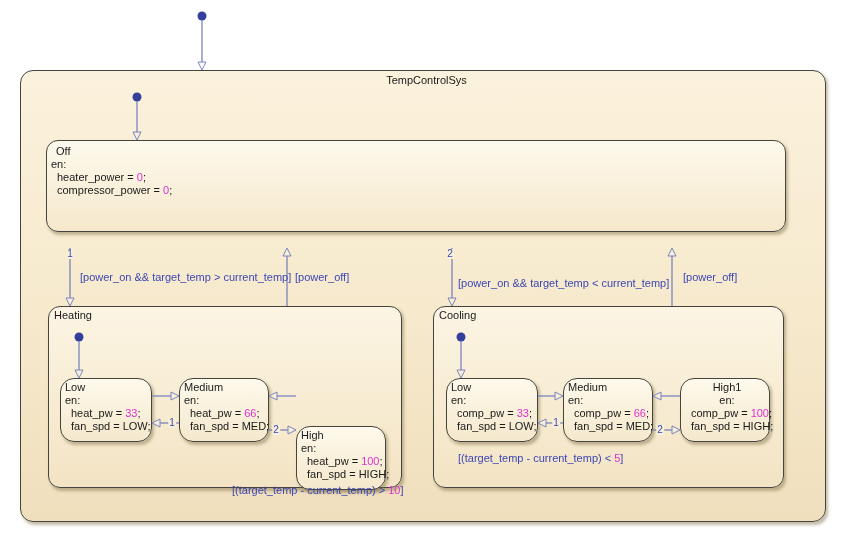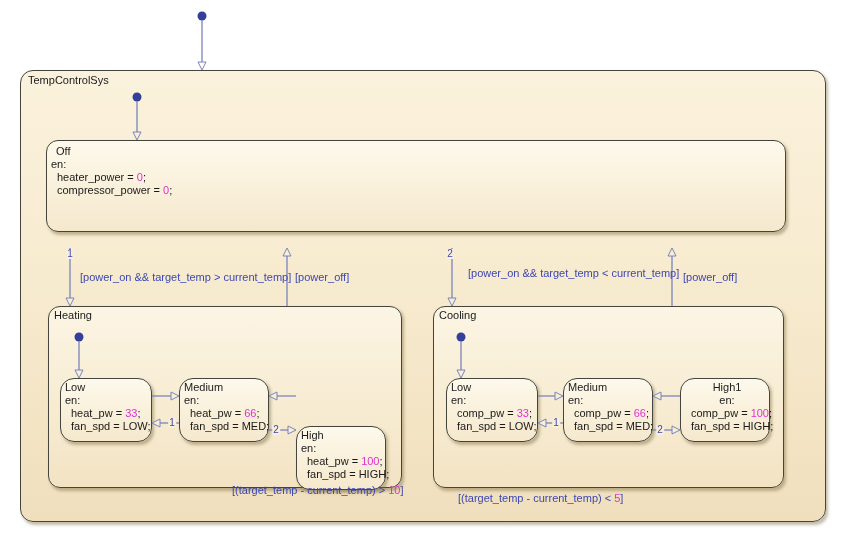--- a/index.html
+++ b/index.html
@@ -5,21 +5,21 @@
   html,body{margin:0;padding:0;background:#fff;}
   .canvas{position:relative;width:844px;height:547px;background:#ffffff;overflow:hidden;
           font-family:"Liberation Sans",sans-serif;font-size:11px;color:#1a1a1a;}
   .state{position:absolute;box-sizing:border-box;border:1.5px solid #45453d;
          box-shadow:2px 2.5px 3px rgba(125,108,66,.45);}
   .root{border-radius:13px;background:linear-gradient(180deg,#fbf2dd 0%,#f6e9cc 55%,#f0dfbd 100%);}
   .mid{border-radius:12px;background:linear-gradient(180deg,#fcf5e4 0%,#f7ecd2 55%,#f3e3c4 100%);}
   .leaf{border-radius:14px;background:linear-gradient(180deg,#fdf9ec 0%,#f9f0da 55%,#f5e8cd 100%);
         padding:2px 0 0 4px;line-height:13px;}
   .stitle{display:block;white-space:nowrap;}
-  .root > .stitle{padding:3px 0 0 7px;}
+  .root > .stitle{padding:3px 0 0 7px;text-align:center;}
   .mid  > .stitle{padding:2px 0 0 5px;}
   .leaf .en{display:block;}
   .act{display:block;padding-left:6px;white-space:nowrap;}
   .num{color:#e030d2;}
   .cond{position:absolute;color:#3c47b3;white-space:nowrap;z-index:10;}
   .ord{position:absolute;color:#3c47b3;font-size:10px;line-height:10px;padding:0 1px;
        background:#f8efd9;transform:translate(-50%,-50%);z-index:11;}
   svg.arrows{position:absolute;left:0;top:0;z-index:6;pointer-events:none;}
   svg.arrows line{stroke:#7b84bd;stroke-width:1.3;}
   svg.arrows circle{fill:#333f9b;}
@@ -161,19 +161,19 @@
 
   <div class="ord" style="left:70px;top:254px;">1</div>
   <div class="ord" style="left:450px;top:254px;">2</div>
   <div class="ord" style="left:172px;top:423px;">1</div>
   <div class="ord" style="left:276px;top:430px;">2</div>
   <div class="ord" style="left:556px;top:423px;">1</div>
   <div class="ord" style="left:660px;top:430px;">2</div>
 
   <div class="cond" style="left:80px;top:271px;">[power_on &amp;&amp; target_temp &gt; current_temp]</div>
   <div class="cond" style="left:295px;top:271px;">[power_off]</div>
-  <div class="cond" style="left:458px;top:267px;margin-left:10px;">[power_on &amp;&amp; target_temp &lt; current_temp]</div>
+  <div class="cond" style="left:458px;top:277px;">[power_on &amp;&amp; target_temp &lt; current_temp]</div>
   <div class="cond" style="left:683px;top:271px;">[power_off]</div>
 
   <div class="cond" style="left:232px;top:452px;margin-top:32px;"><span>[(target_temp - current_temp) &gt; </span><span class="num">10</span><span>]</span></div>
-  <div class="cond" style="left:458px;top:452px;margin-top:40px;"><span>[(target_temp - current_temp) &lt; </span><span class="num">5</span><span>]</span></div>
+  <div class="cond" style="left:458px;top:452px;"><span>[(target_temp - current_temp) &lt; </span><span class="num">5</span><span>]</span></div>
 
 </div>
 
 </body></html>

